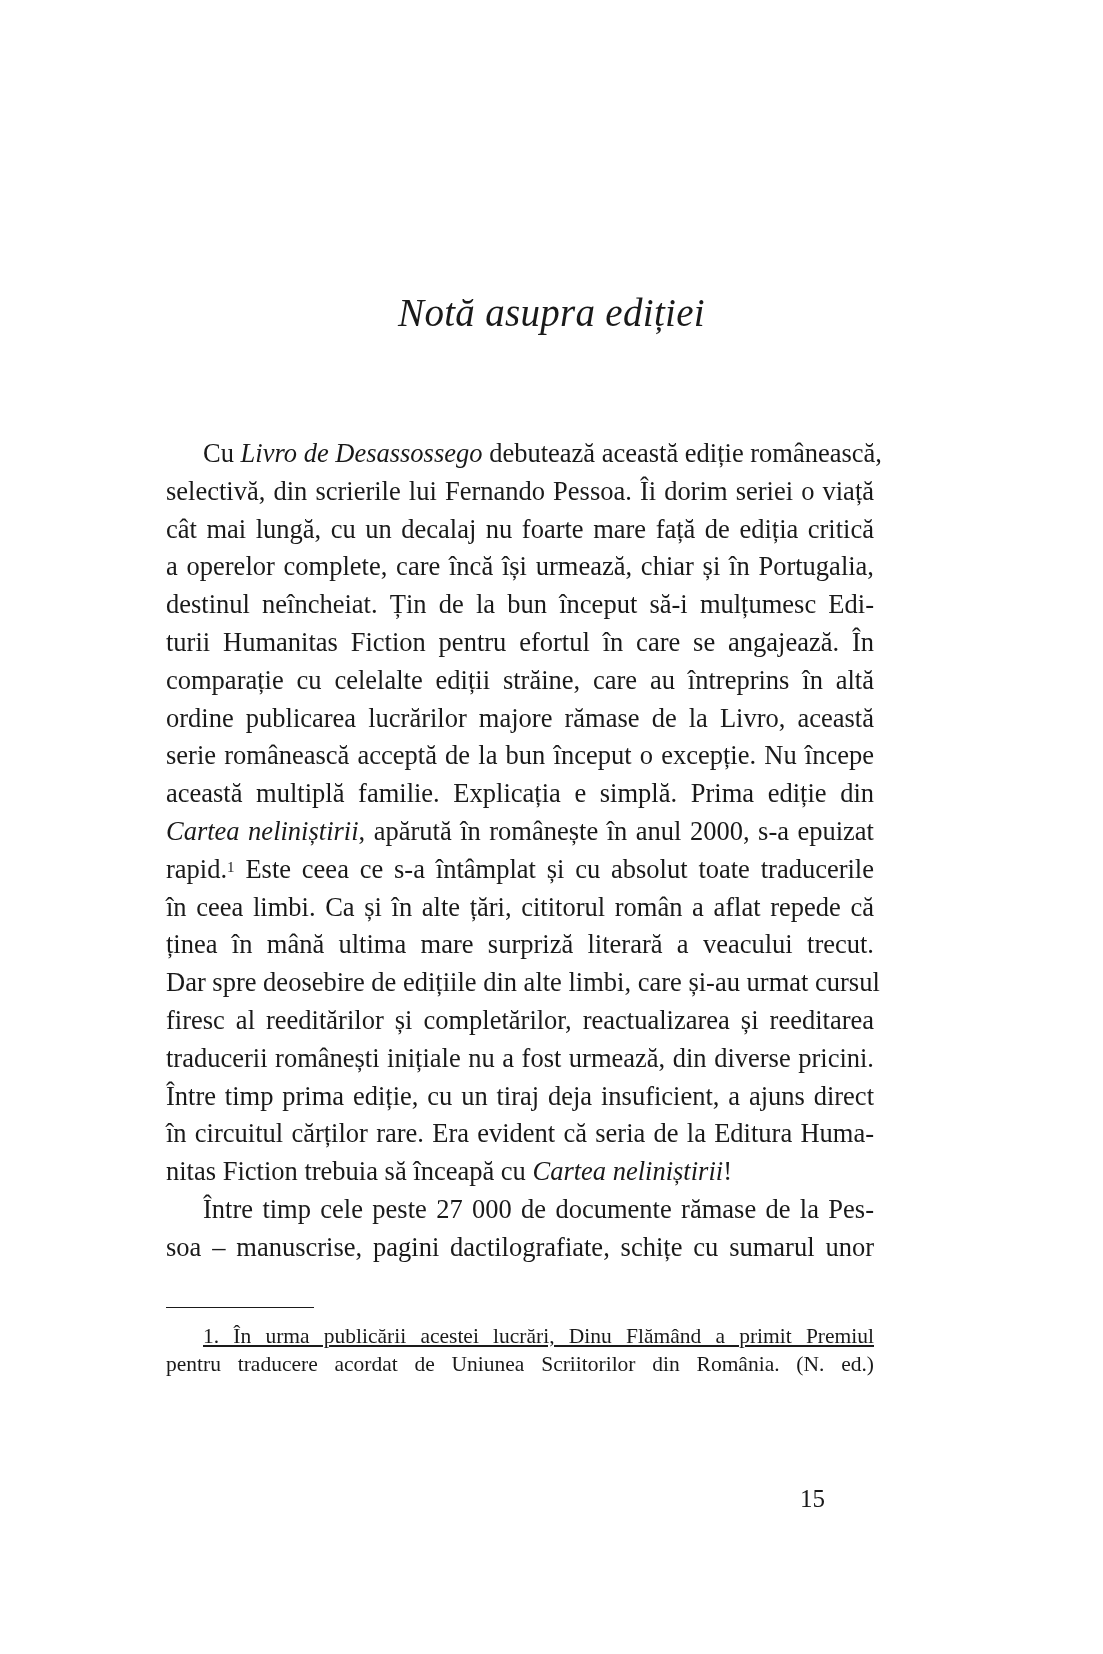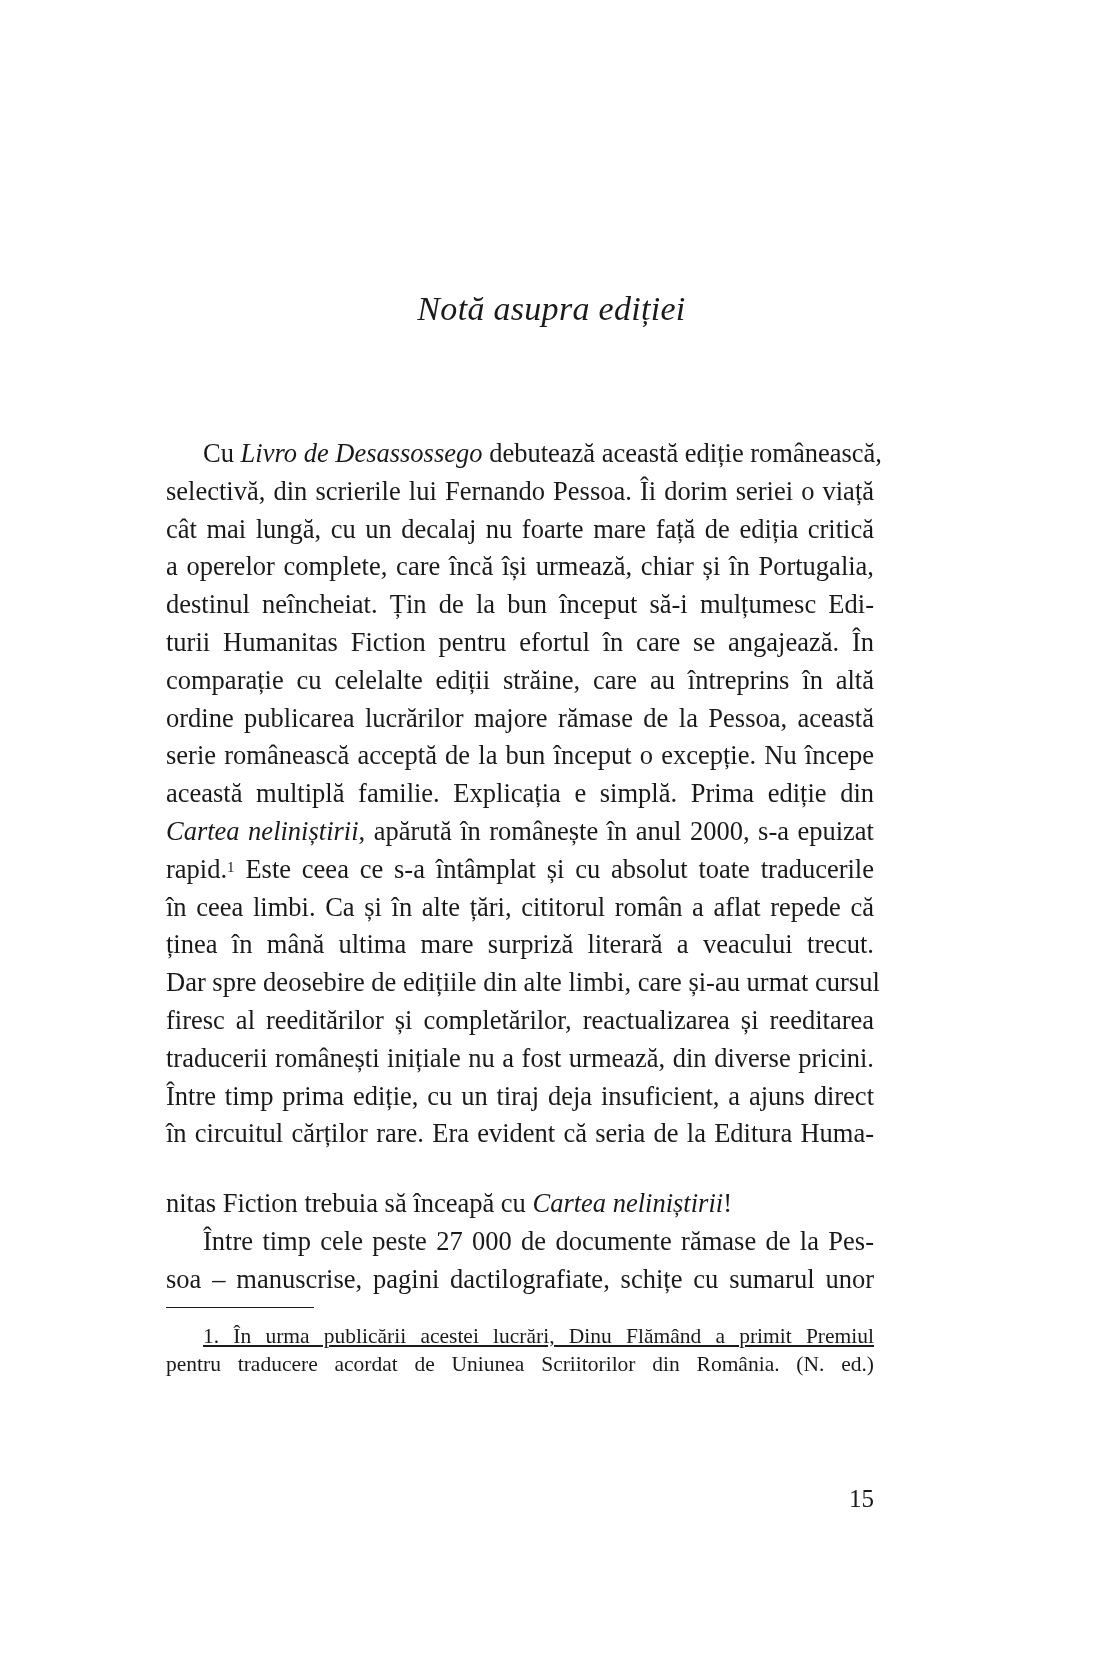--- a/index.html
+++ b/index.html
@@ -3,65 +3,65 @@
   <meta charset="utf-8">
   <style>
     html, body { margin: 0; padding: 0; background: #ffffff; }
     body {
       width: 1103px; height: 1654px; position: relative; overflow: hidden;
       font-family: "Liberation Serif", "DejaVu Serif", serif;
       color: #1a1a1a;
     }
     .title {
       position: absolute; left: 0; width: 1103px; top: 290px;
-      text-align: center; font-style: italic; font-size: 34px;
+      text-align: center; font-style: italic; font-size: 39px;
       letter-spacing: 0.3px;
     }
     .body-text {
       position: absolute; left: 166px; width: 708px; top: 435px;
       font-size: 26.5px; line-height: 37.8px;
     }
     .line {
       display: block; white-space: nowrap;
       text-align: justify; text-align-last: justify;
       height: 37.8px;
     }
-    .line.last { text-align-last: left; margin-top: 32px; }
+    .line.last { text-align-last: left; }
     .line.indent { padding-left: 37px; }
     .it { font-style: italic; }
     sup.fnref { font-size: 15px; vertical-align: top; position: relative; top: -2px; }
     .fn-rule {
       position: absolute; left: 166px; top: 1307px; width: 148px; height: 0;
       border-top: 1.5px solid #1a1a1a;
     }
     .footnote {
       position: absolute; left: 166px; width: 708px; top: 1322px;
       font-size: 21.5px; line-height: 28px;
     }
     .footnote .line { height: 28px; }
     .footnote .indent { padding-left: 37px; text-decoration: underline; }
     .page-number {
       position: absolute; left: 800px; width: 74px; top: 1485px;
-      text-align: right; font-size: 25px;
+      font-size: 25px;
     }
   </style>
 </head>
 <body>
 
 <div class="title">Notă asupra ediției</div>
 
 <div class="body-text">
   <span class="line indent"><span>Cu </span><span class="it">Livro de Desassossego</span><span> debutează această ediție românească,</span></span>
   <span class="line">selectivă, din scrierile lui Fernando Pessoa. Îi dorim seriei o viață</span>
   <span class="line">cât mai lungă, cu un decalaj nu foarte mare față de ediția critică</span>
   <span class="line">a operelor complete, care încă își urmează, chiar și în Portugalia,</span>
   <span class="line">destinul neîncheiat. Țin de la bun început să-i mulțumesc Edi-</span>
   <span class="line">turii Humanitas Fiction pentru efortul în care se angajează. În</span>
   <span class="line">comparație cu celelalte ediții străine, care au întreprins în altă</span>
-  <span class="line">ordine publicarea lucrărilor majore rămase de la Pessoa, această</span>
+  <span class="line">ordine publicarea lucrărilor majore rămase de la Livro, această</span>
   <span class="line">serie românească acceptă de la bun început o excepție. Nu începe</span>
   <span class="line">această multiplă familie. Explicația e simplă. Prima ediție din</span>
   <span class="line"><span class="it">Cartea neliniștirii</span><span>, apărută în românește în anul 2000, s-a epuizat</span></span>
   <span class="line"><span>rapid.</span><sup class="fnref">1</sup><span> Este ceea ce s-a întâmplat și cu absolut toate traducerile</span></span>
   <span class="line">în ceea limbi. Ca și în alte țări, cititorul român a aflat repede că</span>
   <span class="line">ținea în mână ultima mare surpriză literară a veacului trecut.</span>
   <span class="line">Dar spre deosebire de edițiile din alte limbi, care și-au urmat cursul</span>
   <span class="line">firesc al reeditărilor și completărilor, reactualizarea și reeditarea</span>
   <span class="line">traducerii românești inițiale nu a fost urmează, din diverse pricini.</span>
   <span class="line">Între timp prima ediție, cu un tiraj deja insuficient, a ajuns direct</span>

